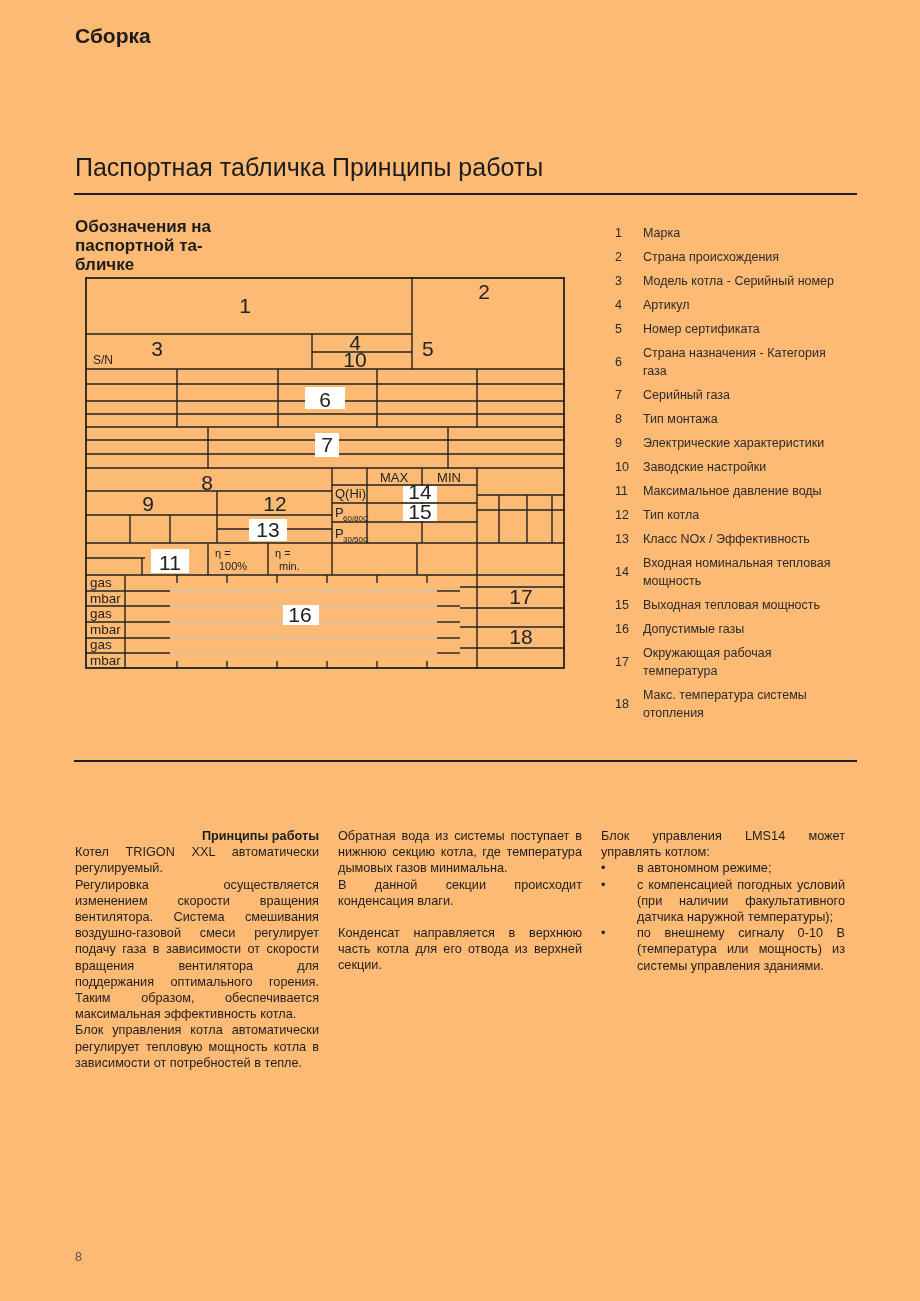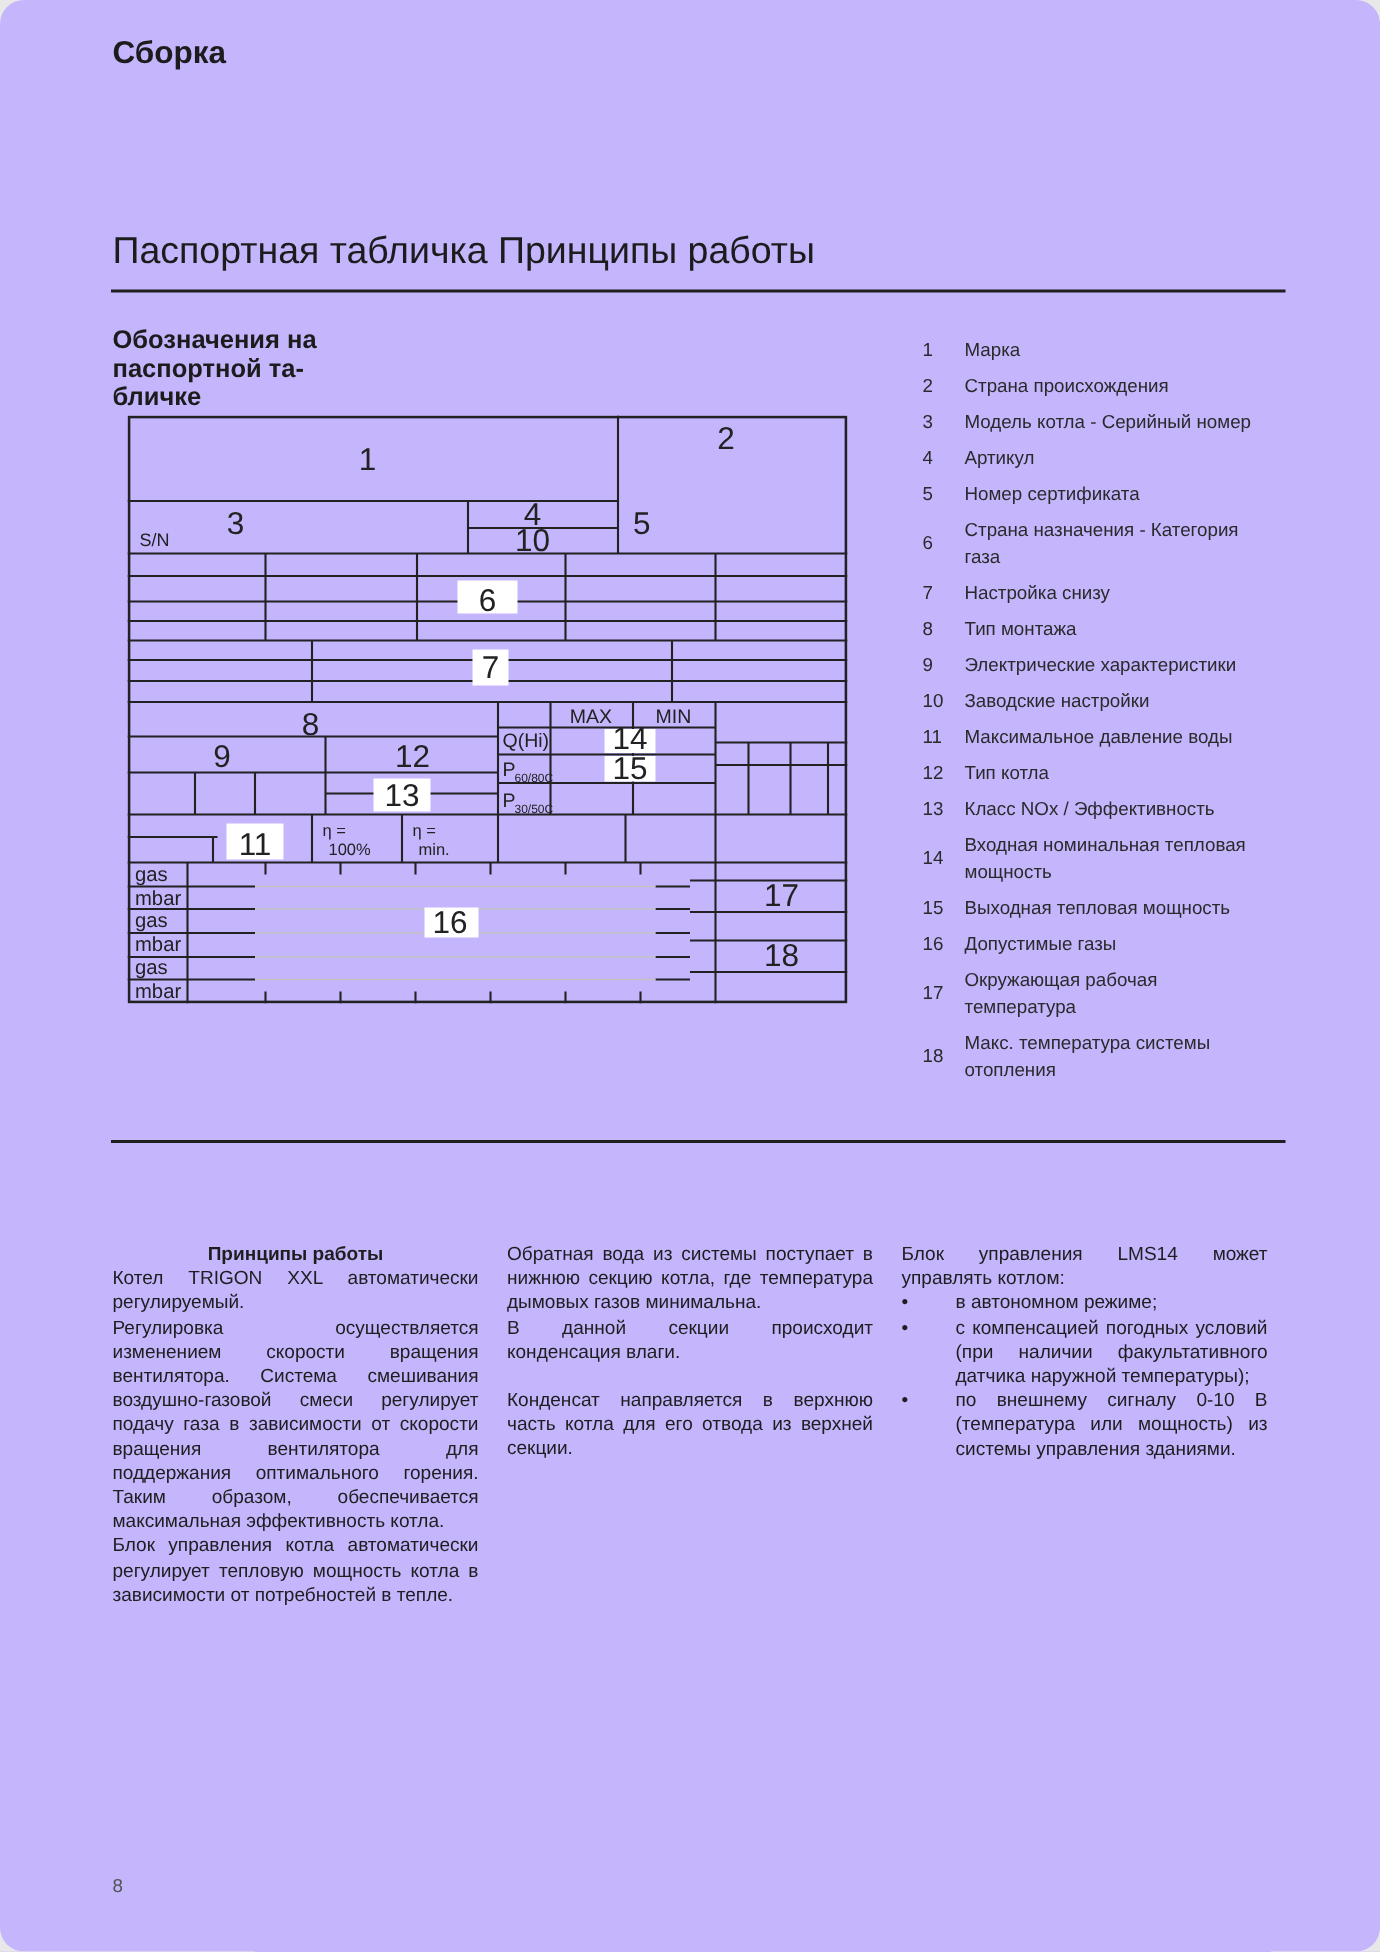--- a/index.html
+++ b/index.html
@@ -1,19 +1,19 @@
 <!DOCTYPE html>
 <html><head>
 <meta charset="utf-8">
 <style>
   html,body{margin:0;padding:0;background:#e8e8e8;}
   .page{
     position:relative;width:920px;height:1301px;margin:0 auto;
-    background:#c4b5fd;overflow:hidden;
-    font-family:"Liberation Sans", sans-serif;color:#1c1c1c;border-radius:16px;
+    background:#fdba74;overflow:hidden;
+    font-family:"Liberation Sans", sans-serif;color:#1c1c1c;
   }
   .abs{position:absolute;}
   .chapter-title{top:24px;left:75px;font-size:21px;font-weight:bold;}
   .section-title{top:153px;left:75px;font-size:25px;font-weight:normal;}
   .rule{left:74px;width:783px;height:2px;background:#1f1f1f;}
   .rule-1{top:193px;}
   .rule-2{top:760px;}
   .plate-subtitle{top:217px;left:75px;width:210px;font-size:17px;font-weight:bold;line-height:19px;}
   .plate-wrap{top:277px;left:85px;width:480px;height:392px;}
   svg text{font-family:"Liberation Sans", sans-serif;fill:#222;}
@@ -26,21 +26,21 @@
   .legend{top:224px;left:615px;width:242px;}
   .legend-item{display:flex;align-items:center;margin-bottom:6px;font-size:12.5px;line-height:18px;color:#2a2a2a;}
   .legend-num{width:28px;flex:0 0 28px;}
   .legend-label{width:205px;}
   .col{top:828px;width:244px;font-size:12.7px;line-height:16.2px;text-align:justify;color:#1e1e1e;}
   .col-1{left:75px;}
   .col-2{left:338px;}
   .col-3{left:601px;}
   .col p{margin:0;}
   .col p.gap{margin-top:16px;}
-  .col-heading{font-weight:bold;text-align:center;margin:0 0 16px 0;}
+  .col-heading{font-weight:bold;text-align:right;margin:0 0 16px 0;}
   .bullets{margin:0;padding:0;list-style:none;}
   .bullets li{display:flex;margin:0;}
   .bullet-marker{flex:0 0 36px;text-align:left;}
   .bullet-text{flex:1;text-align:justify;}
   .page-number{top:1250px;left:75px;font-size:12.5px;color:#555;}
 </style>
 </head>
 <body>
 
 <div class="page">
@@ -222,21 +222,21 @@
     <div class="legend-item">
         <span class="legend-num">5</span>
         <span class="legend-label">Номер сертификата</span>
       </div>
     <div class="legend-item">
         <span class="legend-num">6</span>
         <span class="legend-label">Страна назначения - Категория газа</span>
       </div>
     <div class="legend-item">
         <span class="legend-num">7</span>
-        <span class="legend-label">Настройка снизу</span>
+        <span class="legend-label">Серийный газа</span>
       </div>
     <div class="legend-item">
         <span class="legend-num">8</span>
         <span class="legend-label">Тип монтажа</span>
       </div>
     <div class="legend-item">
         <span class="legend-num">9</span>
         <span class="legend-label">Электрические характеристики</span>
       </div>
     <div class="legend-item">

